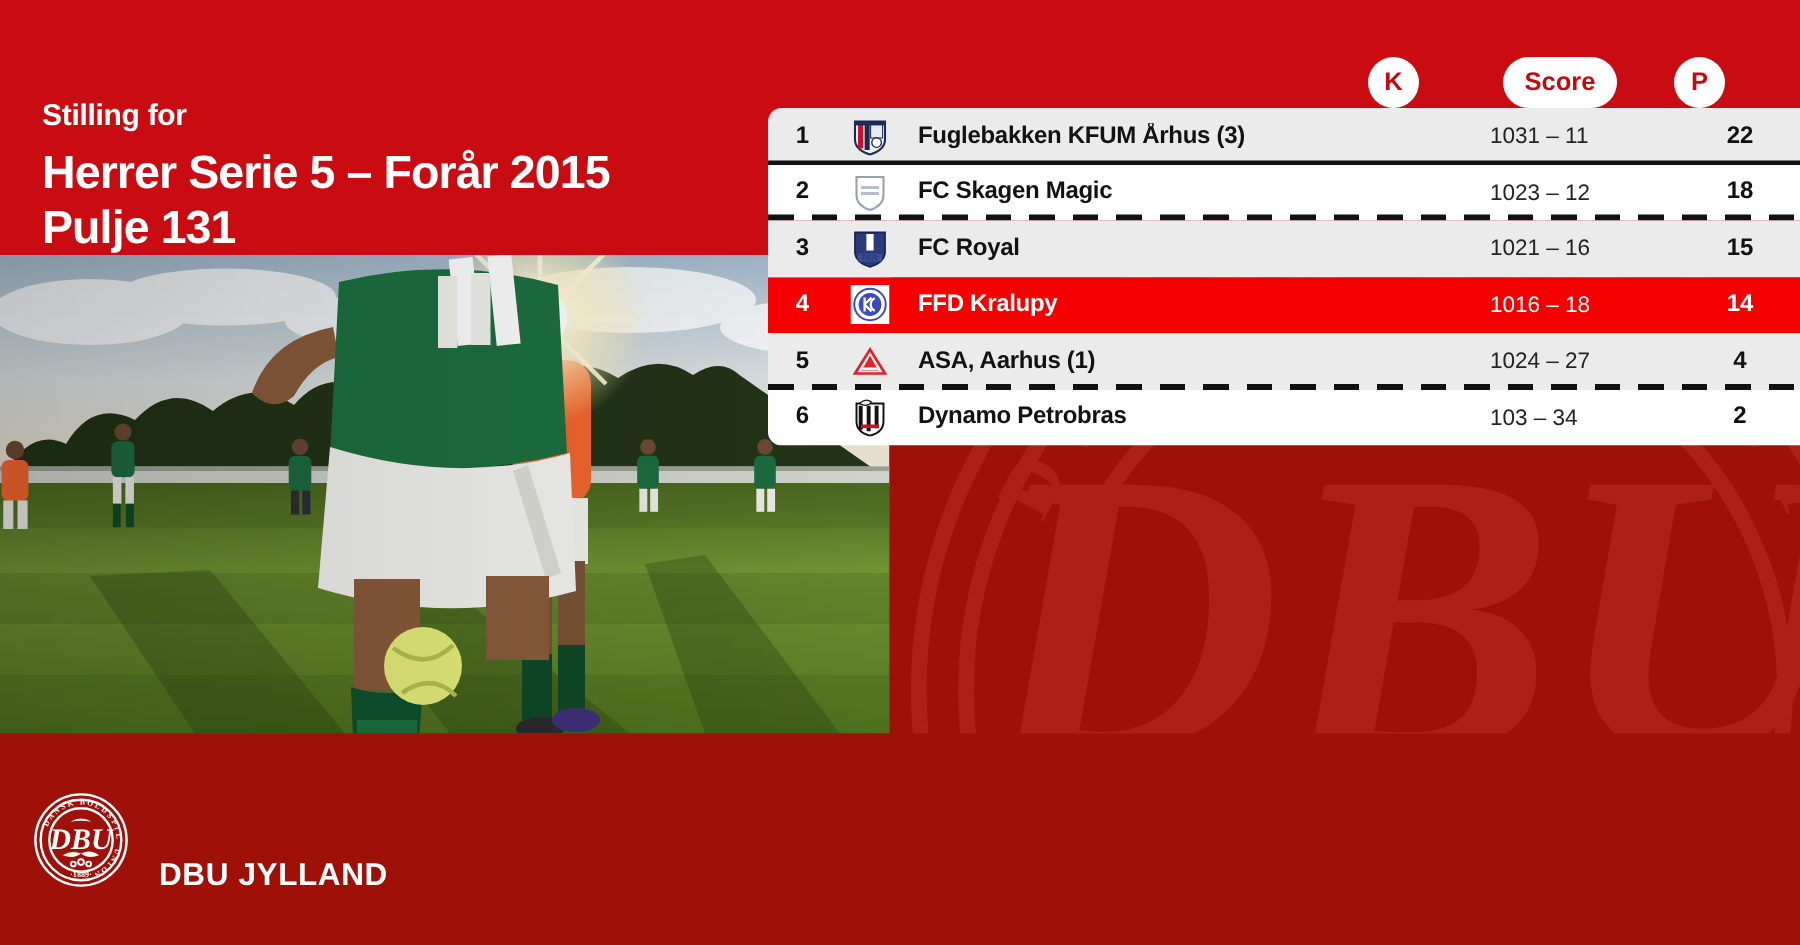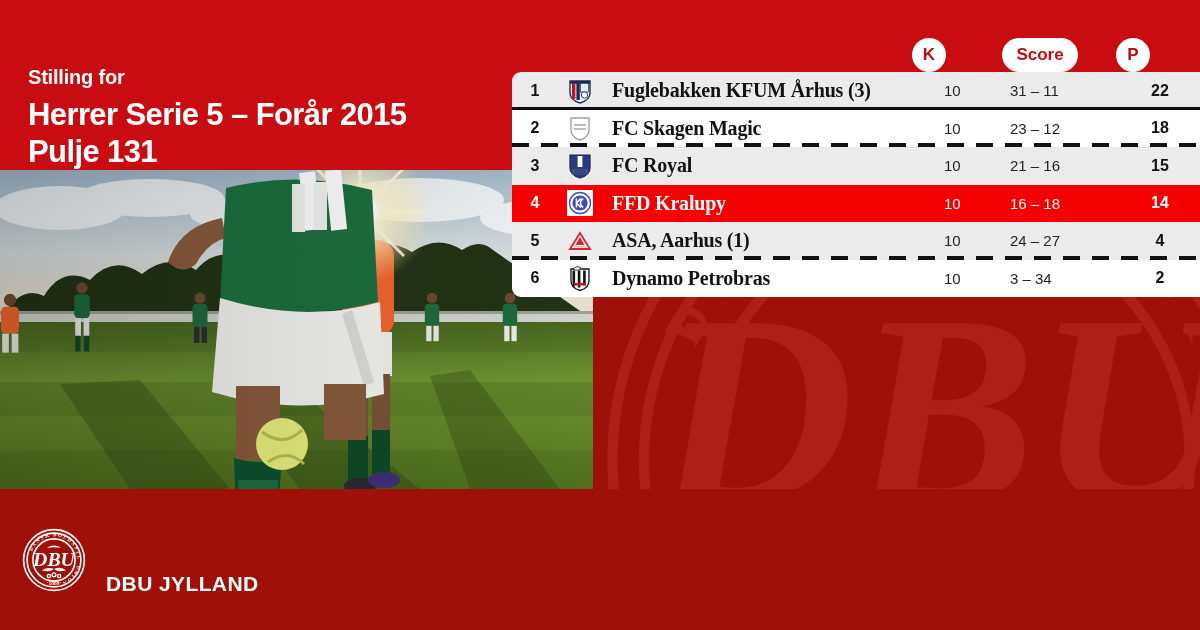--- a/index.html
+++ b/index.html
@@ -133,31 +133,30 @@
   .c-logo {
     width:44px;
     flex:none;
     display:flex;
     align-items:center;
     justify-content:center;
   }
   .c-team {
     flex:1;
     padding-left:10px;
-    font-size:20px;
+    font-size:16px;
     font-weight:bold;
     color:#121212;
     letter-spacing:-0.2px;
     white-space:nowrap;
     overflow:hidden;
-    font-family:Liberation Serif, serif;
   }
   .c-k {
     width:66px;
-    text-align:left;
+    text-align:right;
     font-size:15px;
     color:#242424;
     flex:none;
   }
   .c-score {
     width:110px;
     text-align:left;
     font-size:15px;
     color:#242424;
     flex:none;

